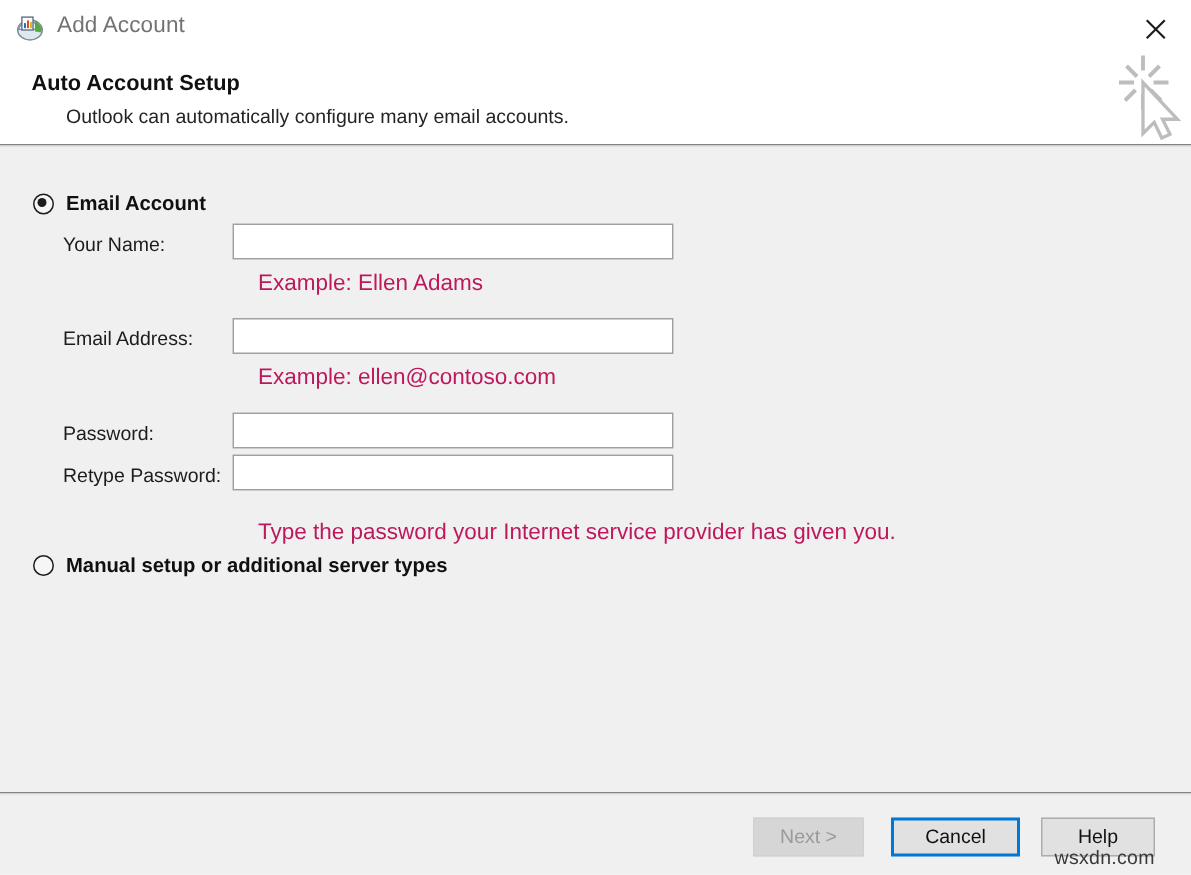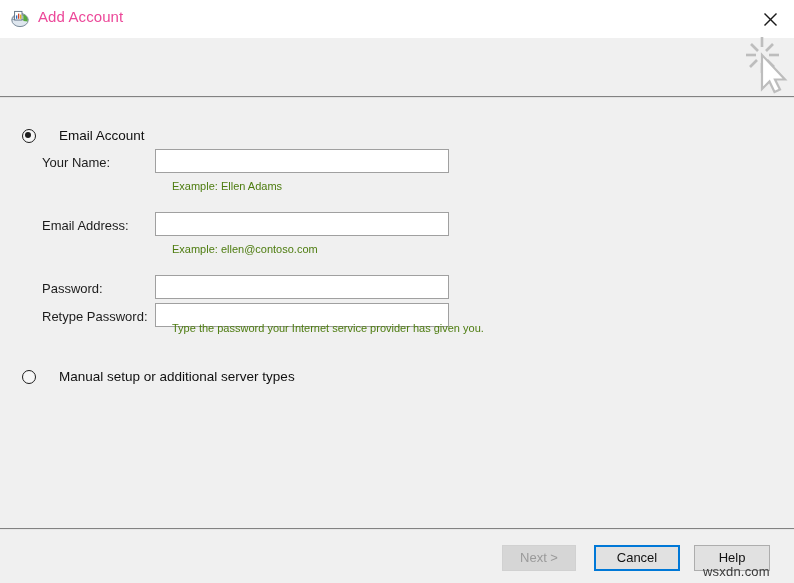--- a/index.html
+++ b/index.html
@@ -32,21 +32,21 @@
   }
   .title-icon {
     position: absolute;
     left: 10px; top: 9px;
     width: 20px; height: 20px;
   }
   .title-text {
     position: absolute;
     left: 38px; top: 8px;
     font-size: 15px;
-    color: #ec4899;
+    color: #737373;
     letter-spacing: .1px;
   }
   .close-button {
     position: absolute;
     right: 6px; top: 4px;
     width: 36px; height: 30px;
     display: flex;
     align-items: center;
     justify-content: center;
     cursor: pointer;
@@ -122,23 +122,23 @@
   }
   .radio.checked::after {
     content: "";
     position: absolute;
     left: 2.4px; top: 2.4px;
     width: 6px; height: 6px;
     border-radius: 50%;
     background: #1d1d1d;
   }
   .radio-label {
-    margin-left: 23px;
+    margin-left: 8px;
     font-size: 13.5px;
-    font-weight: normal;
+    font-weight: bold;
     color: #101010;
     white-space: nowrap;
   }
 
   .field-label {
     position: absolute;
     font-size: 13px;
     color: #1c1c1c;
     text-align: right;
     white-space: nowrap;
@@ -150,22 +150,22 @@
     border: 1px solid #a0a0a0;
     box-sizing: border-box;
     font-family: "Liberation Sans", sans-serif;
     font-size: 13px;
     color: #101010;
     padding: 0 4px;
     outline: none;
   }
   .hint {
     position: absolute;
-    font-size: 11px;
-    color: #4d7c0f;
+    font-size: 15px;
+    color: #be185d;
     white-space: nowrap;
   }
 
   
   .footer-rule {
     position: absolute;
     left: 0; top: 528px;
     width: 794px;
     height: 1px;
     background: #828282;
@@ -244,20 +244,24 @@
     <div class="close-button">
       <span>
         <svg width="15" height="15" viewBox="0 0 15 15">
           <line x1="1.5" y1="1.5" x2="13.5" y2="13.5" stroke="#1a1a1a" stroke-width="1.4"></line>
           <line x1="13.5" y1="1.5" x2="1.5" y2="13.5" stroke="#1a1a1a" stroke-width="1.4"></line>
         </svg>
       </span>
     </div>
   </div>
 
+  <div class="header">
+    <div class="header-title">Auto Account Setup</div>
+    <div class="header-sub">Outlook can automatically configure many email accounts.</div>
+  </div>
 
   <span class="deco-cursor">
     <svg width="50" height="62" viewBox="0 0 50 62">
       <g stroke="#bdbdbd" stroke-width="2.6" stroke-linecap="butt">
         <line x1="20" y1="4" x2="20" y2="14"></line>
         <line x1="20" y1="30" x2="20" y2="40"></line>
         <line x1="4" y1="22" x2="14" y2="22"></line>
         <line x1="27" y1="22" x2="37" y2="22"></line>
         <line x1="9" y1="11" x2="16" y2="18"></line>
         <line x1="25" y1="27" x2="32" y2="34"></line>
@@ -285,21 +289,21 @@
     <div class="field-label" style="left:42px; top:120px;">Email Address:</div>
     <input class="text-input" style="left: 155px; top: 114px; width: 294px;" type="text" placeholder="">
     <div class="hint" style="left:172px; top:145px;">Example: ellen@contoso.com</div>
 
     <div class="field-label" style="left:42px; top:183px;">Password:</div>
     <input class="text-input" style="left: 155px; top: 177px; width: 294px;" type="password" placeholder="">
 
     <div class="field-label" style="left:42px; top:211px;">Retype Password:</div>
     <input class="text-input" style="left: 155px; top: 205px; width: 294px;" type="password" placeholder="">
 
-    <div class="hint" style="left:172px; top:224px;">Type the password your Internet service provider has given you.</div>
+    <div class="hint" style="left:172px; top:248px;">Type the password your Internet service provider has given you.</div>
 
     <div class="radio-row" style="left:22px; top:271px;">
       <span class="radio"></span>
       <span class="radio-label">Manual setup or additional server types</span>
     </div>
 
   </div>
 
   <div class="footer-rule"></div>
   <div class="footer-rule2"></div>

